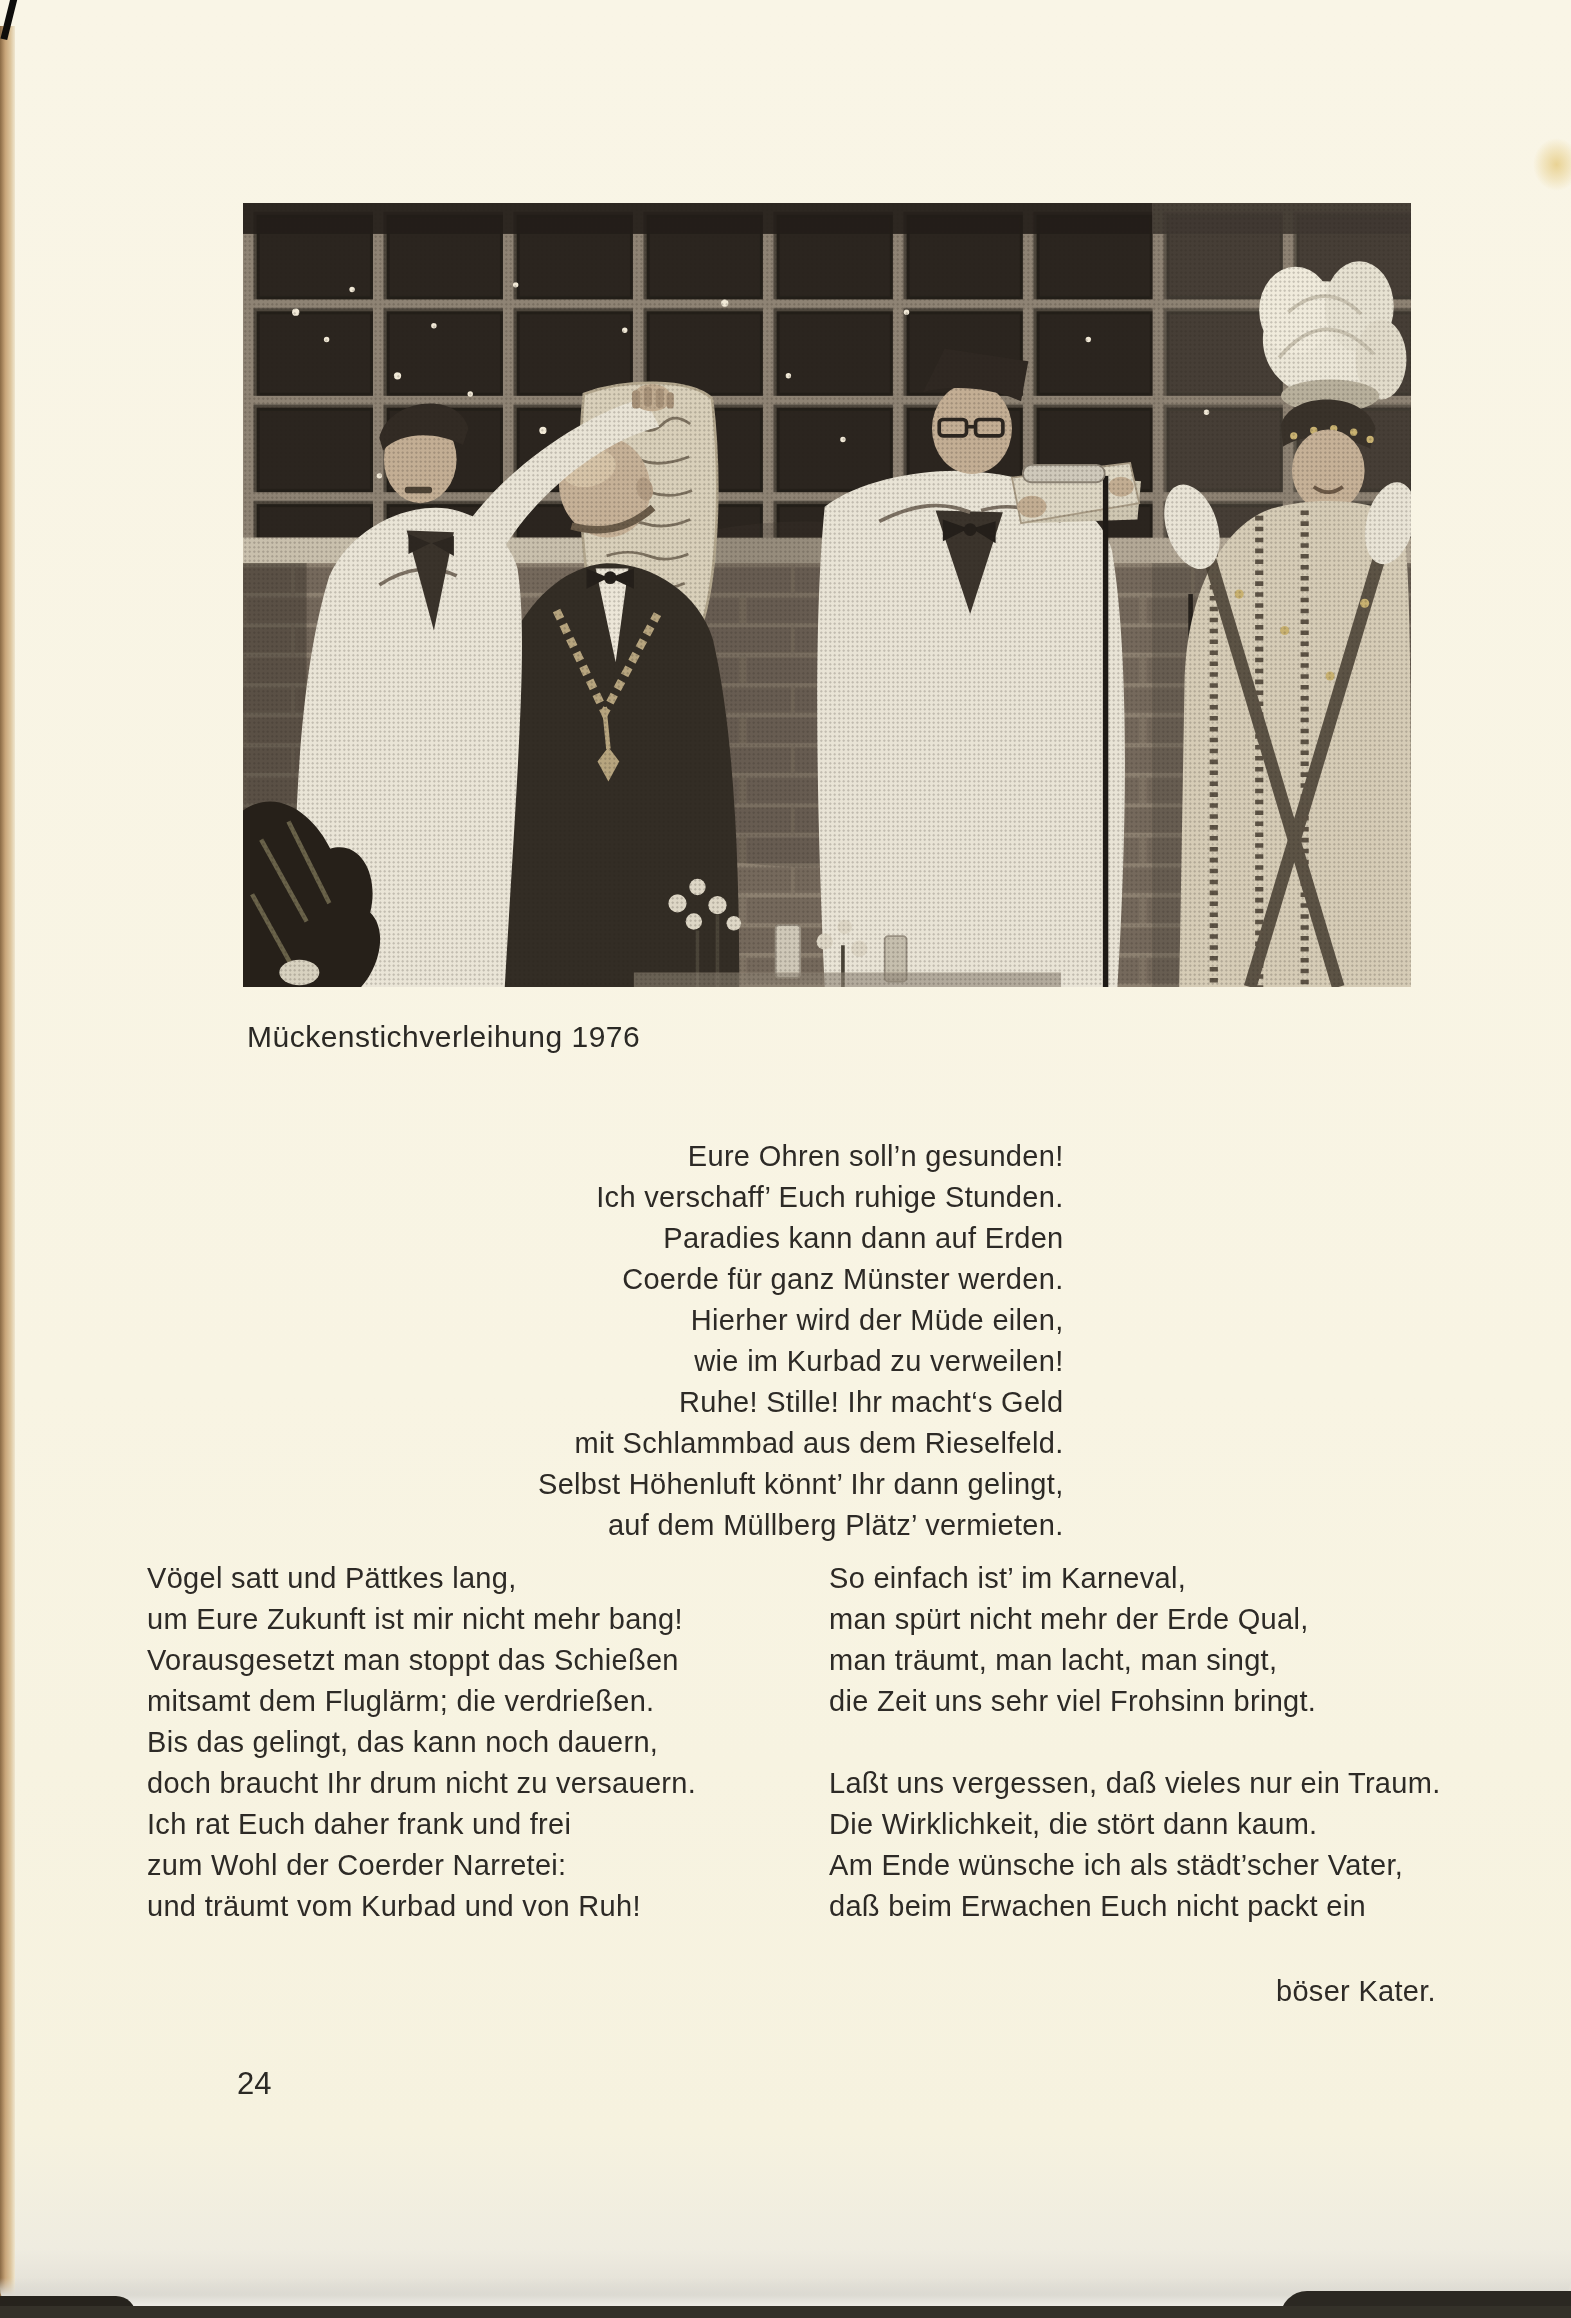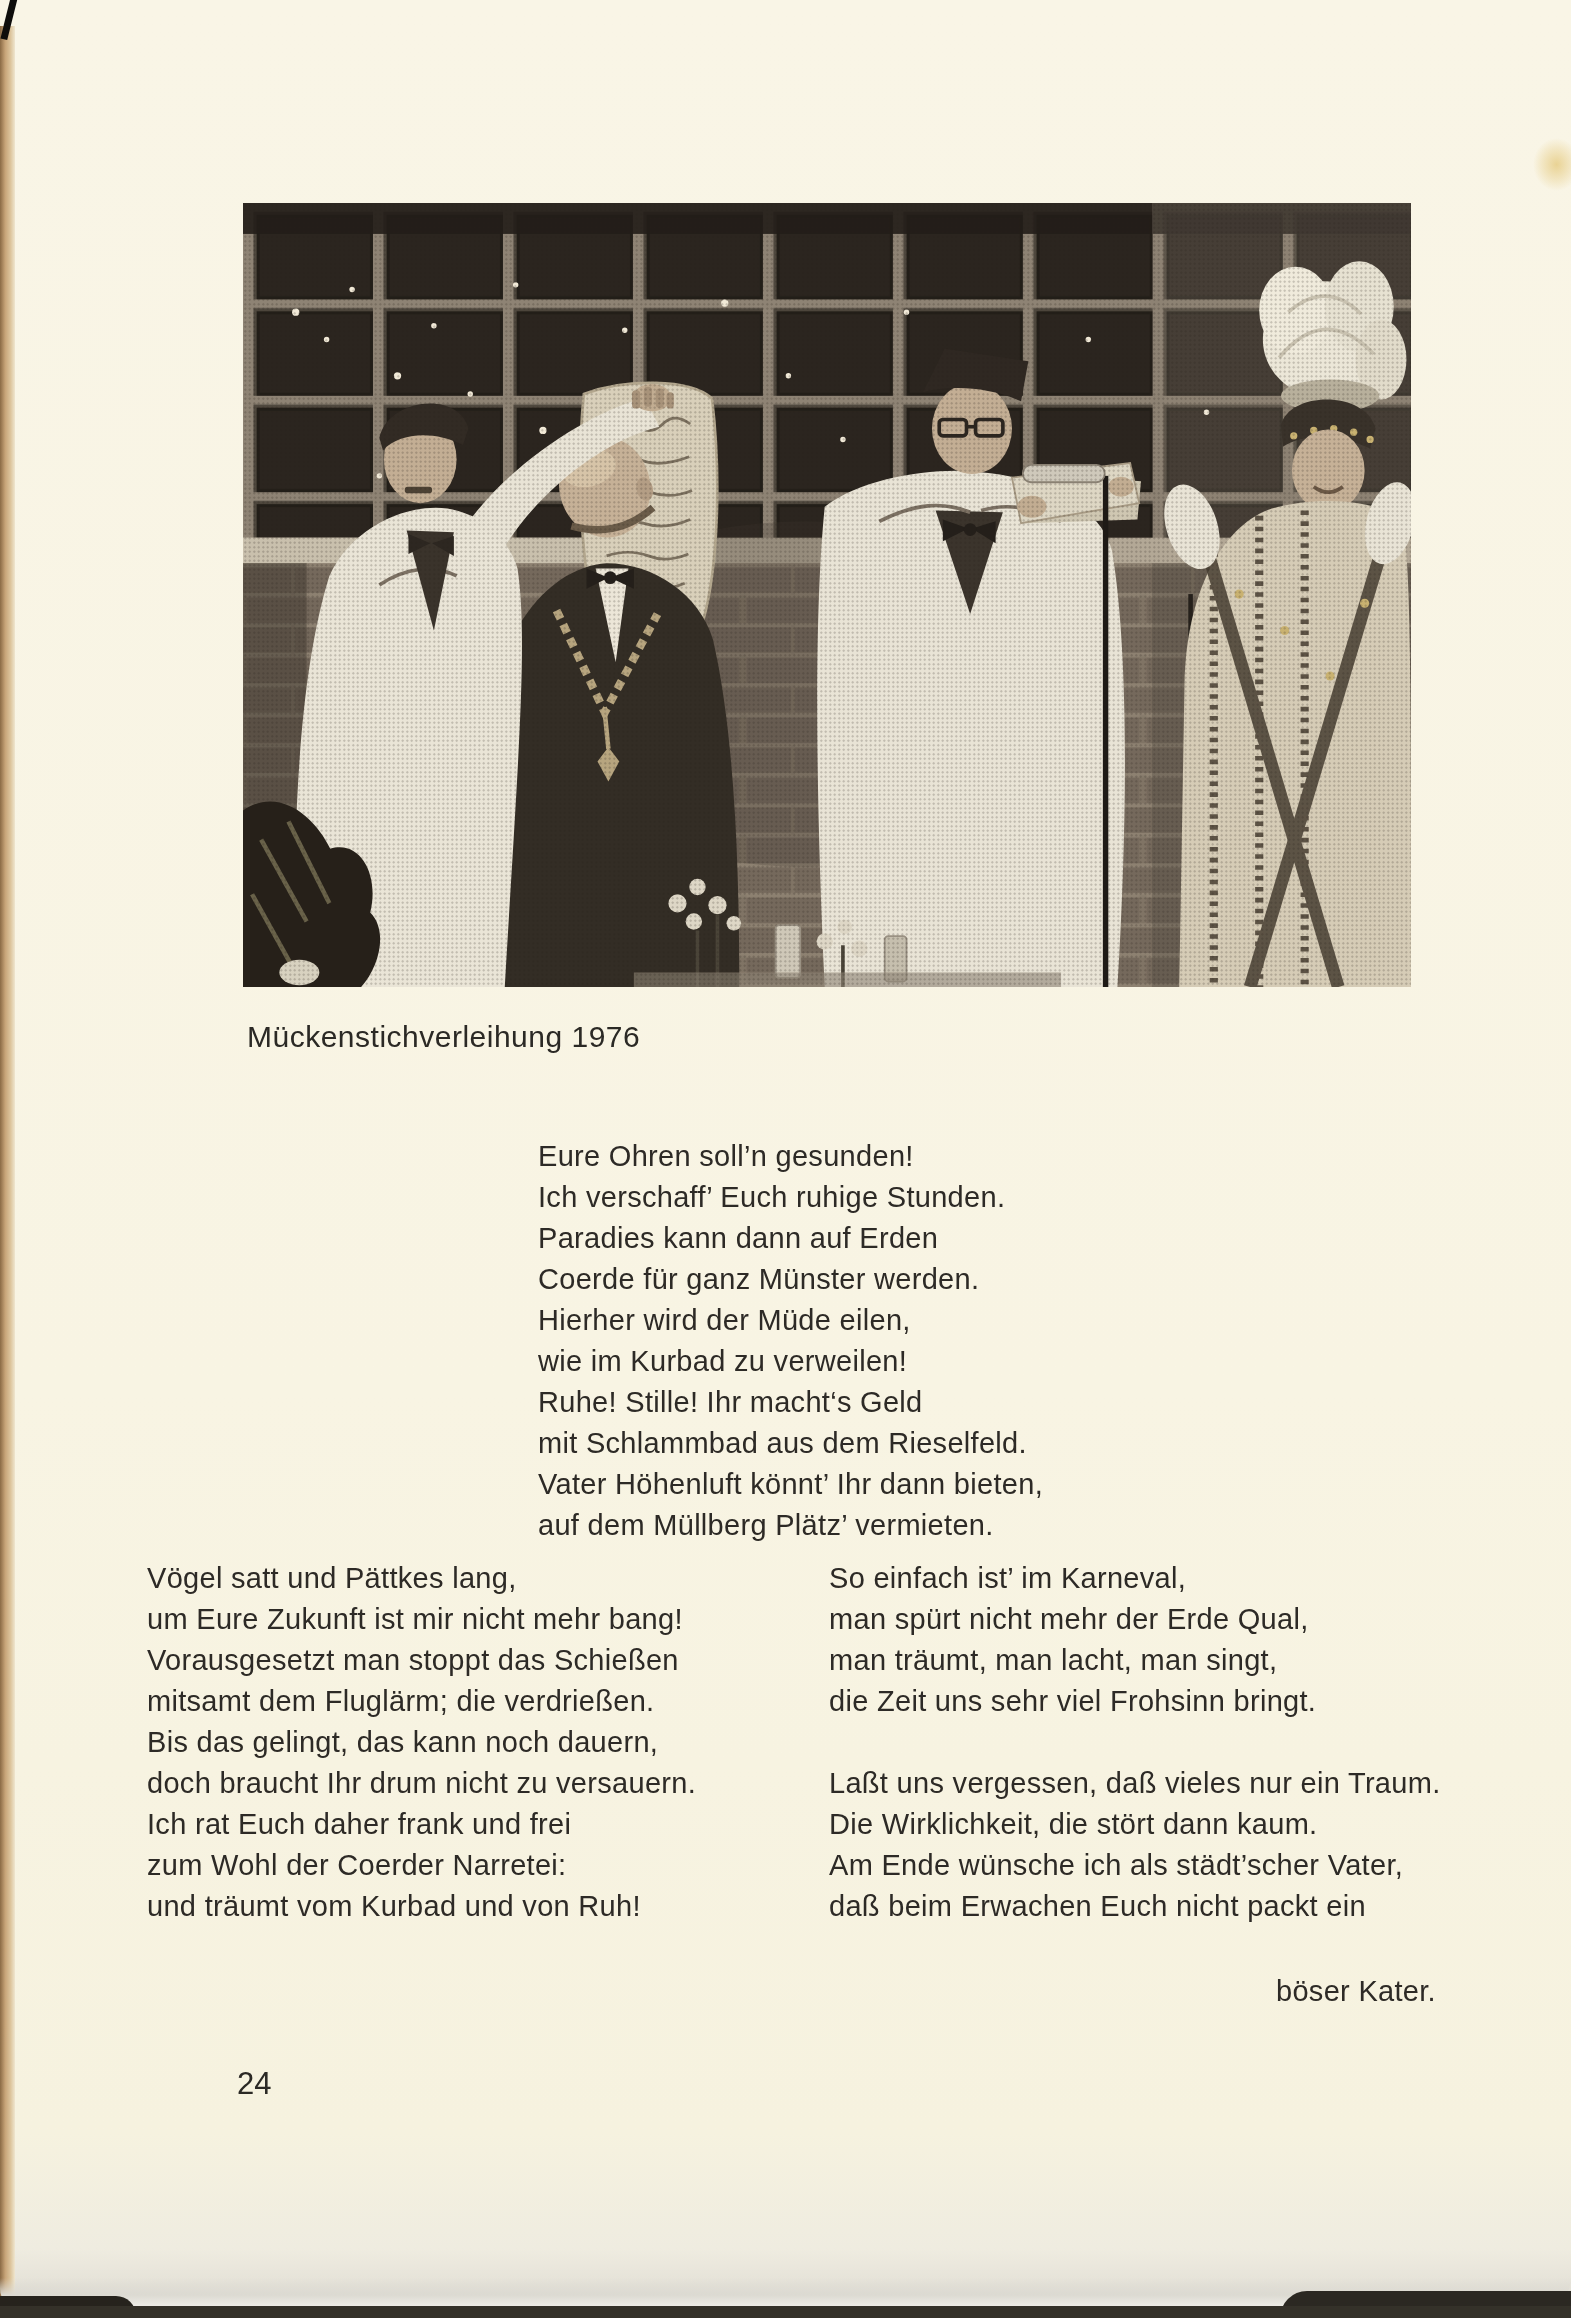--- a/index.html
+++ b/index.html
@@ -22,21 +22,21 @@
     background:radial-gradient(closest-side,rgba(223,188,94,.6),rgba(223,188,94,.25) 60%,rgba(223,188,94,0));}
   
   .photo{position:absolute;left:243px;top:203px;width:1168px;height:784px;background:#6f655a;}
   .photo svg{display:block;width:100%;height:100%;}
   .photo::after{content:"";position:absolute;inset:0;pointer-events:none;
     background-image:radial-gradient(rgba(38,32,26,.22) 0.9px,rgba(0,0,0,0) 1.3px);
     background-size:4.5px 4.5px;}
   
   .caption{position:absolute;left:247px;top:1020px;font-size:30px;letter-spacing:0.5px;color:#2b2925;}
   .stanza{position:absolute;font-size:29px;line-height:41px;letter-spacing:0.3px;color:#2d2a26;white-space:nowrap;}
-  .stanza-center{left:538px;top:1136px;}
+  .stanza-center{left:538px;top:1136px;text-align:right;}
   .col-left{left:147px;top:1558px;}
   .col-right{left:829px;top:1558px;width:718px;}
   .line{height:41px;}
   .line.gap{height:41px;}
   .line.closing{text-indent:447px;margin-top:44px;}
   .page-number{position:absolute;left:237px;top:2066px;font-size:31px;color:#2b2925;}
 </style>
 </head>
 <body>
 
@@ -245,21 +245,21 @@
 
   <div class="stanza stanza-center">
     <div class="line">Eure Ohren soll’n gesunden!</div>
     <div class="line">Ich verschaff’ Euch ruhige Stunden.</div>
     <div class="line">Paradies kann dann auf Erden</div>
     <div class="line">Coerde für ganz Münster werden.</div>
     <div class="line">Hierher wird der Müde eilen,</div>
     <div class="line">wie im Kurbad zu verweilen!</div>
     <div class="line">Ruhe! Stille! Ihr macht‘s Geld</div>
     <div class="line">mit Schlammbad aus dem Rieselfeld.</div>
-    <div class="line">Vater Höhenluft könnt’ Ihr dann bieten,</div>
+    <div class="line">Selbst Höhenluft könnt’ Ihr dann gelingt,</div>
     <div class="line">auf dem Müllberg Plätz’ vermieten.</div>
   </div>
 
   <div class="stanza col-left">
     <div class="line">Vögel satt und Pättkes lang,</div>
     <div class="line">um Eure Zukunft ist mir nicht mehr bang!</div>
     <div class="line">Vorausgesetzt man stoppt das Schießen</div>
     <div class="line">mitsamt dem Fluglärm; die verdrießen.</div>
     <div class="line">Bis das gelingt, das kann noch dauern,</div>
     <div class="line">doch braucht Ihr drum nicht zu versauern.</div>

